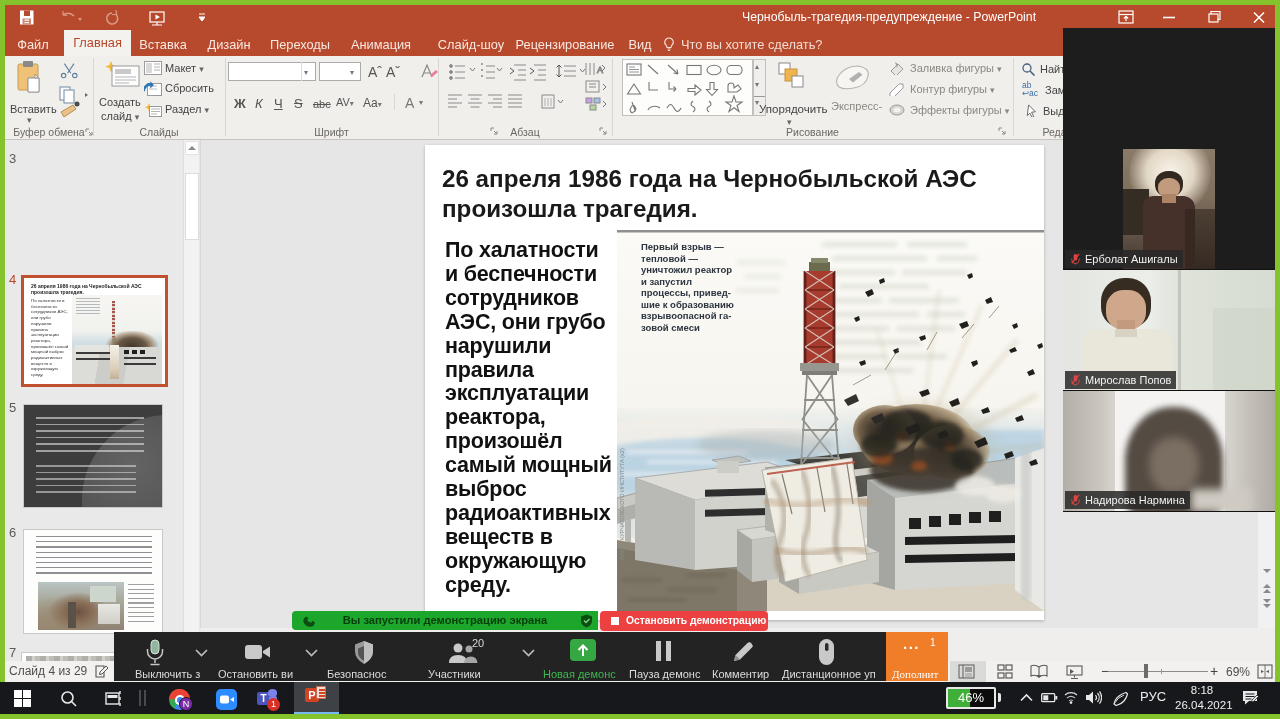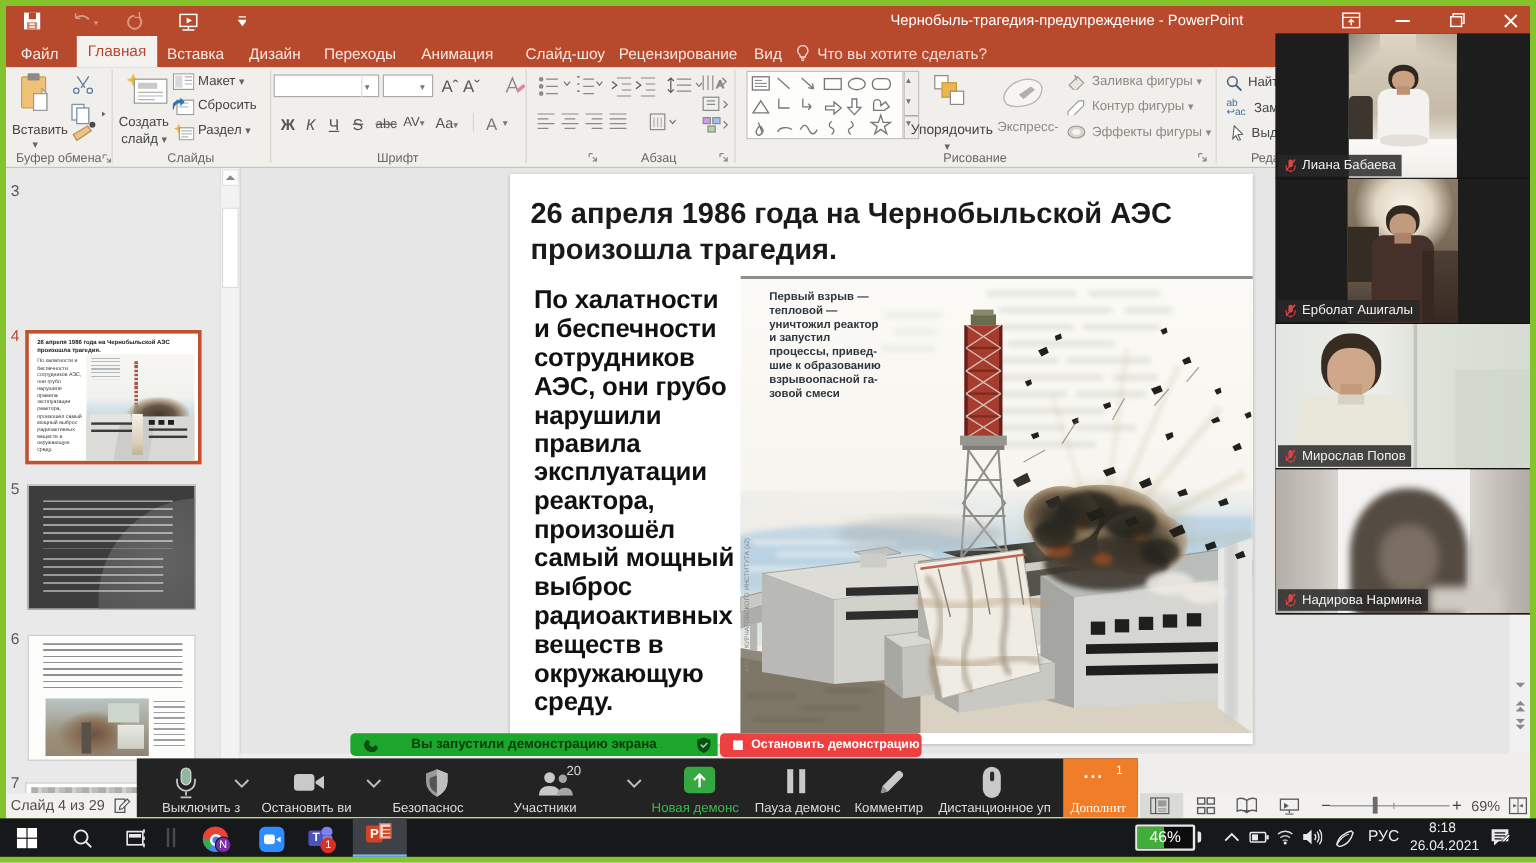--- a/index.html
+++ b/index.html
@@ -106,21 +106,21 @@
 
     <div class="abs" style="left:88px;top:2px;width:1px;height:78px;background:#d9d5cf;"></div>
     <div class="abs" style="left:220px;top:2px;width:1px;height:78px;background:#d9d5cf;"></div>
     <div class="abs" style="left:433px;top:2px;width:1px;height:78px;background:#d9d5cf;"></div>
     <div class="abs" style="left:607px;top:2px;width:1px;height:78px;background:#d9d5cf;"></div>
     <div class="abs" style="left:1008px;top:2px;width:1px;height:78px;background:#d9d5cf;"></div>
 
     <div class="abs glabel" style="left:0px;width:88px;">Буфер обмена</div>
     <div class="abs glabel" style="left:88px;width:132px;">Слайды</div>
     <div class="abs glabel" style="left:220px;width:213px;">Шрифт</div>
-    <div class="abs glabel" style="left:433px;width:174px;margin-left:24px;">Абзац</div>
+    <div class="abs glabel" style="left:433px;width:174px;">Абзац</div>
     <div class="abs glabel" style="left:607px;width:401px;">Рисование</div>
     <div class="abs glabel" style="left:1008px;width:110px;">Редактиро</div>
 
     <svg class="abs" style="left:80px;top:72px" width="9" height="9">
         <path d="M1 1h3M1 1v3M4 4l3 3M7 4v3h-3" stroke="#8c8882" fill="none"></path>
       </svg>
     <svg class="abs" style="left:485px;top:71px" width="9" height="9">
         <path d="M1 1h3M1 1v3M4 4l3 3M7 4v3h-3" stroke="#8c8882" fill="none"></path>
       </svg>
     <svg class="abs" style="left:594px;top:71px" width="9" height="9">
@@ -759,39 +759,20 @@
     <div class="zlabel" style="left:668px;top:36px;">Дистанционное уп</div>
 
     <div class="abs" style="left:772px;top:0;width:62px;height:49px;background:#f07d28;">
       <div class="abs" style="left:17px;top:3px;color:#fff;font-size:15px;font-weight:bold;letter-spacing:1.5px;">...</div>
       <div class="abs" style="left:44px;top:5px;color:#fff;font-size:10px;">1</div>
       <div class="zlabel" style="left:6px;top:36px;color:#fff;font-family:Liberation Serif, serif;">Дополнит</div>
     </div>
   </div>
   <div class="abs" id="zpanel">
 
-    <div class="abs vtile" style="top:0px;">
-      <div class="abs" style="left:61px;top:0px;width:90px;height:121px;background:linear-gradient(180deg,#ded6c8 0%,#cec4b2 30%,#c6bba8 55%,#efece6 78%,#f7f5f1 100%);overflow:hidden;">
-        <div class="abs" style="left:0;top:0;width:26px;height:34px;background:linear-gradient(135deg,#8c8474 0%,rgba(0,0,0,0) 70%);"></div>
-        <div class="abs" style="left:56px;top:0px;width:34px;height:26px;background:linear-gradient(205deg,#b4a994 0%,rgba(0,0,0,0) 75%);"></div>
-        <div class="abs" style="left:33px;top:26px;width:25px;height:22px;border-radius:48% 48% 42% 42%;background:#2e2620;"></div>
-        <div class="abs" style="left:36px;top:31px;width:19px;height:16px;border-radius:45%;background:#caa183;"></div>
-        <div class="abs" style="left:24px;top:46px;width:43px;height:46px;border-radius:10px 10px 0 0;background:#f4f2ee;"></div>
-        <div class="abs" style="left:40px;top:44px;width:11px;height:7px;background:#bd9173;"></div>
-        <div class="abs" style="left:0px;top:52px;width:20px;height:42px;background:#3c362e;border-radius:4px;"></div>
-        <div class="abs" style="left:0px;top:88px;width:90px;height:33px;background:linear-gradient(180deg,#fbfaf8,#efedE8);"></div>
-        <div class="abs" style="left:26px;top:84px;width:40px;height:10px;background:#e4e0d8;border-radius:40%;"></div>
-      </div>
-      <div class="zname" style="left:2px;top:101px;"><svg class="zmic" viewBox="0 0 11 13">
-            <rect x="3.5" y="1" width="4" height="7" rx="2" fill="#d44"></rect>
-            <path d="M1.5 6 v1.5 a4 4 0 0 0 8 0 V6" stroke="#d44" fill="none"></path>
-            <path d="M5.5 11 v1.5" stroke="#d44"></path>
-            <path d="M1.5 11 L9.5 1" stroke="#d44" stroke-width="1.3"></path>
-          </svg>Лиана Бабаева</div>
-    </div>
 
     <div class="abs vtile" style="top:121px;">
       <div class="abs" style="left:60px;top:0px;width:92px;height:121px;background:linear-gradient(180deg,#8a7a68 0%,#7e6e5c 40%,#5c4e42 75%,#41352c 100%);overflow:hidden;">
         <div class="abs" style="left:6px;top:-18px;width:82px;height:84px;border-radius:50%;background:radial-gradient(circle,rgba(255,252,242,.95) 0%,rgba(250,240,222,.8) 40%,rgba(220,200,175,0) 72%);"></div>
         <div class="abs" style="left:0px;top:40px;width:26px;height:46px;background:#352c24;"></div>
         <div class="abs" style="left:32px;top:22px;width:28px;height:26px;border-radius:46%;background:#33281f;"></div>
         <div class="abs" style="left:35px;top:29px;width:22px;height:20px;border-radius:45%;background:#c29b7e;"></div>
         <div class="abs" style="left:20px;top:47px;width:52px;height:74px;border-radius:10px 12px 0 0;background:#46312a;"></div>
         <div class="abs" style="left:39px;top:45px;width:14px;height:9px;background:#ae8468;"></div>
         <div class="abs" style="left:62px;top:60px;width:30px;height:61px;background:#2c2119;opacity:.55;"></div>

